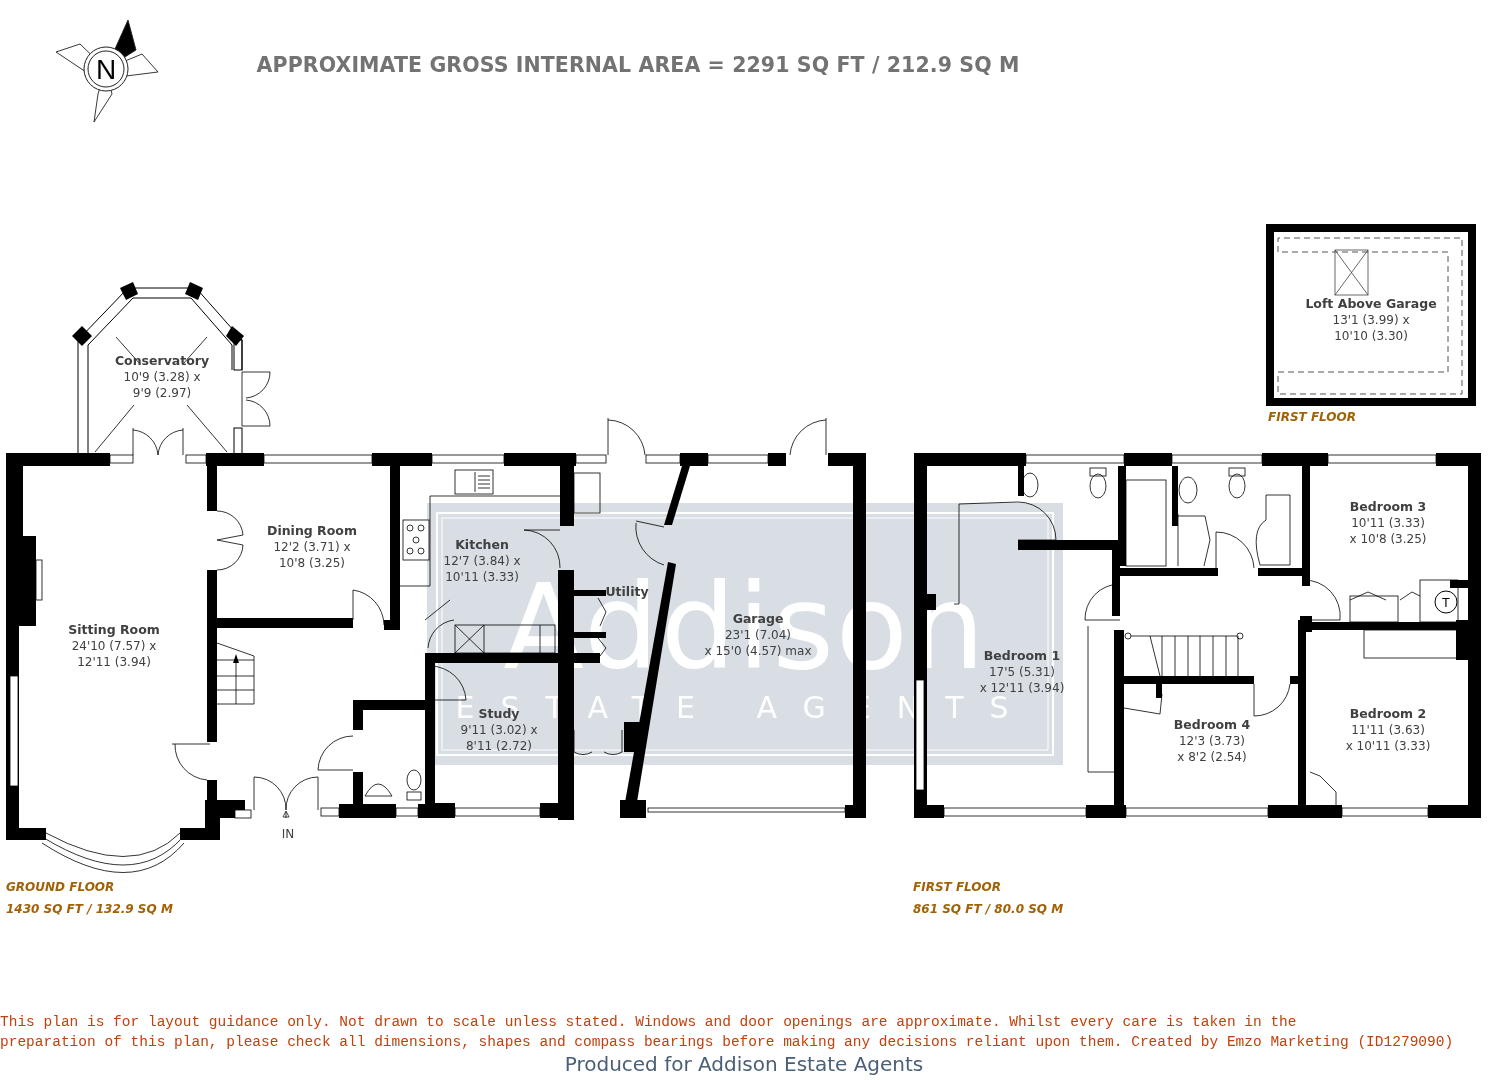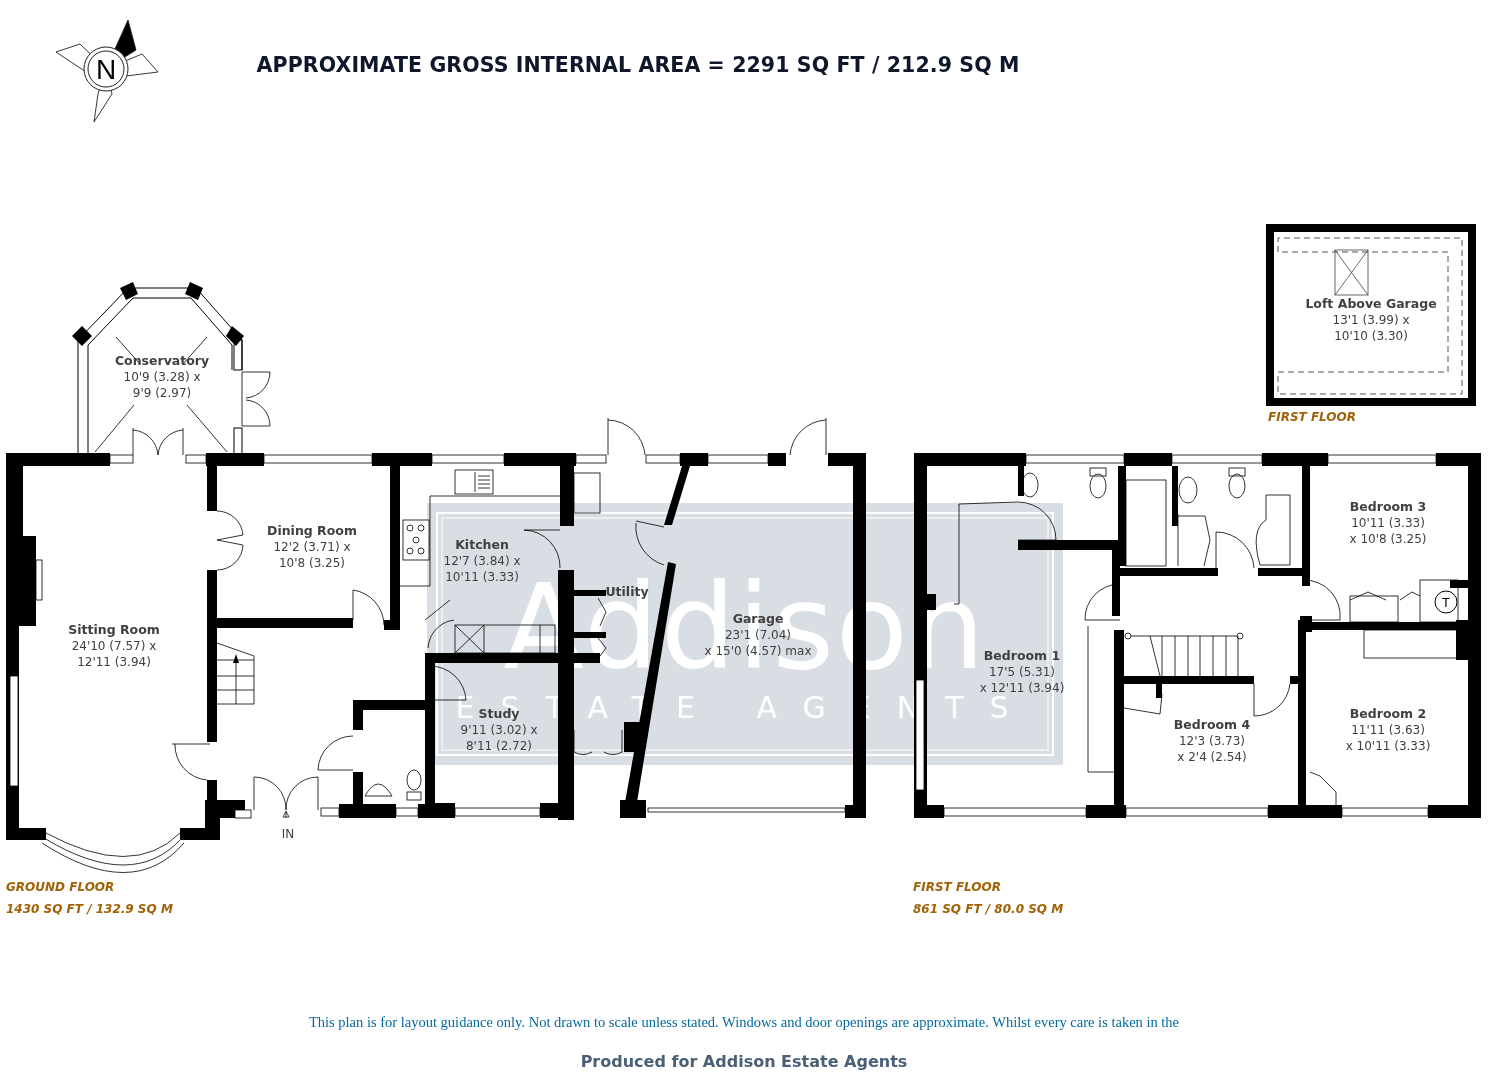--- a/index.html
+++ b/index.html
@@ -1,25 +1,25 @@
 <!DOCTYPE html>
 <html><head>
 <meta charset="utf-8">
 <style>
   html,body{margin:0;padding:0;background:#fff;}
   body{width:1488px;height:1080px;position:relative;overflow:hidden;font-family:"DejaVu Sans","Liberation Sans",sans-serif;color:#1a1a1a;}
   .abs{position:absolute;}
-  .headline{left:0;width:1276px;top:52px;text-align:center;color:#0f172a;font-weight:bold;font-size:20.5px;line-height:27px;letter-spacing:0.1px;}
+  .headline{left:0;width:1276px;top:52px;text-align:center;color:#737373;font-weight:bold;font-size:20.5px;line-height:27px;letter-spacing:0.1px;}
   .plan{left:0;top:0;}
   .room-label{position:absolute;text-align:center;font-size:12px;line-height:16px;color:#404040;white-space:nowrap;transform:translateX(-50%);}
   .room-label .nm{font-weight:bold;font-size:12.5px;display:block;}
   .room-label .dm{display:block;}
   .floor-title{font-weight:bold;font-size:12px;line-height:22px;color:#a16207;white-space:nowrap;font-style:italic;}
-  .disclaimer{left:0;width:1488px;top:1012px;text-align:center;font-size:14.5px;line-height:20px;color:#0369a1;font-family:Liberation Serif, serif;}
-  .produced{left:0;width:1488px;top:1052px;text-align:center;font-size:16px;font-weight:bold;color:#4a6076;}
+  .disclaimer{left:0;width:1488px;top:1012px;font-size:14.5px;line-height:20px;color:#c2410c;font-family:Liberation Mono, monospace;}
+  .produced{left:0;width:1488px;top:1052px;text-align:center;font-size:20px;font-weight:normal;color:#4a6076;}
   .in-label{font-size:12px;}
 </style>
 </head>
 <body>
 
 <div class="abs headline">
   <div>APPROXIMATE GROSS INTERNAL AREA = 2291 SQ FT / 212.9 SQ M</div>
 </div>
 
 <svg class="abs" style="left:50px;top:14px" width="112" height="110" viewBox="0 0 112 110">
@@ -393,21 +393,21 @@
   <span class="dm">x 10'8 (3.25)</span>
 </div>
 <div class="room-label" style="left:1022px;top:648px">
   <span class="nm">Bedroom 1</span>
   <span class="dm">17'5 (5.31)</span>
   <span class="dm">x 12'11 (3.94)</span>
 </div>
 <div class="room-label" style="left:1212px;top:717px">
   <span class="nm">Bedroom 4</span>
   <span class="dm">12'3 (3.73)</span>
-  <span class="dm">x 2'4 (2.54)</span>
+  <span class="dm">x 8'2 (2.54)</span>
 </div>
 <div class="room-label" style="left:1388px;top:706px">
   <span class="nm">Bedroom 2</span>
   <span class="dm">11'11 (3.63)</span>
   <span class="dm">x 10'11 (3.33)</span>
 </div>
 
 <div class="room-label" style="left:1371px;top:296px">
   <span class="nm">Loft Above Garage</span>
   <span class="dm">13'1 (3.99) x</span>
@@ -419,14 +419,15 @@
   <div>GROUND FLOOR</div>
   <div>1430 SQ FT / 132.9 SQ M</div>
 </div>
 <div class="abs floor-title" style="left:913px;top:876px">
   <div>FIRST FLOOR</div>
   <div>861 SQ FT / 80.0 SQ M</div>
 </div>
 
 <div class="abs disclaimer">
   <div>This plan is for layout guidance only. Not drawn to scale unless stated. Windows and door openings are approximate. Whilst every care is taken in the</div>
+  <div>preparation of this plan, please check all dimensions, shapes and compass bearings before making any decisions reliant upon them. Created by Emzo Marketing (ID1279090)</div>
 </div>
 <div class="abs produced">Produced for Addison Estate Agents</div>
 
 </body></html>

